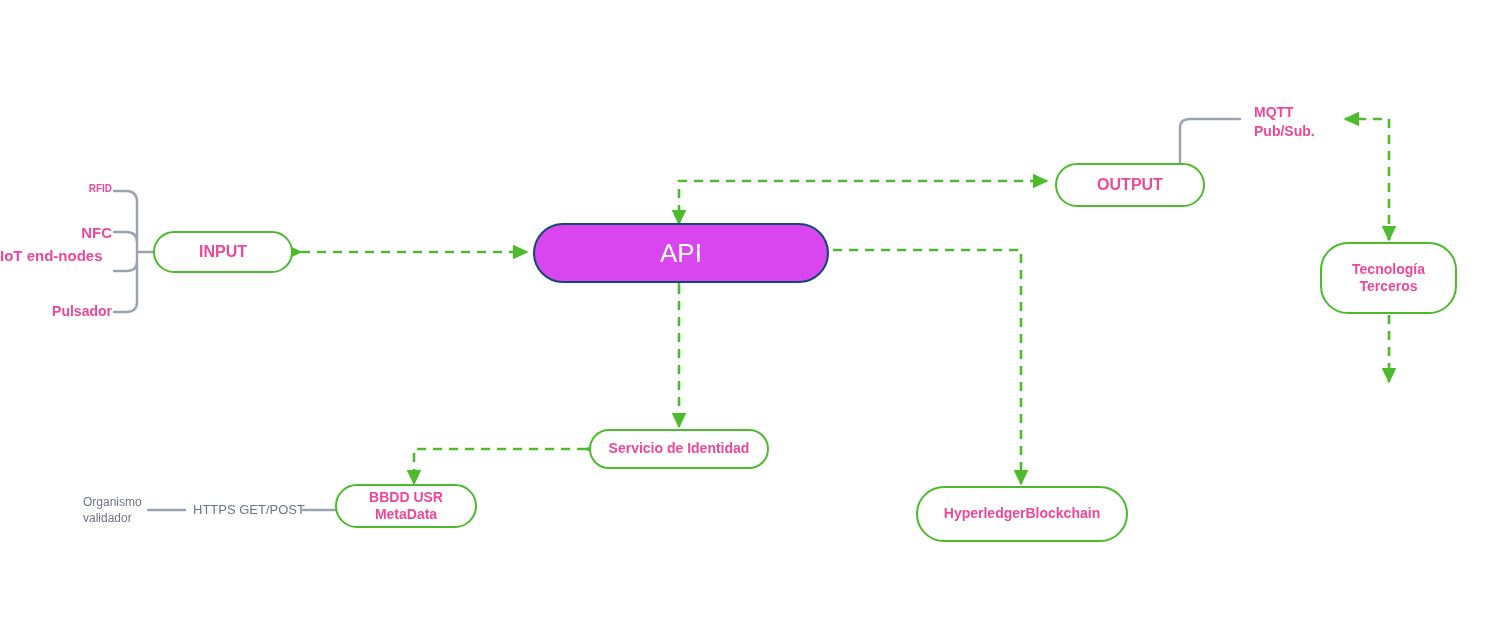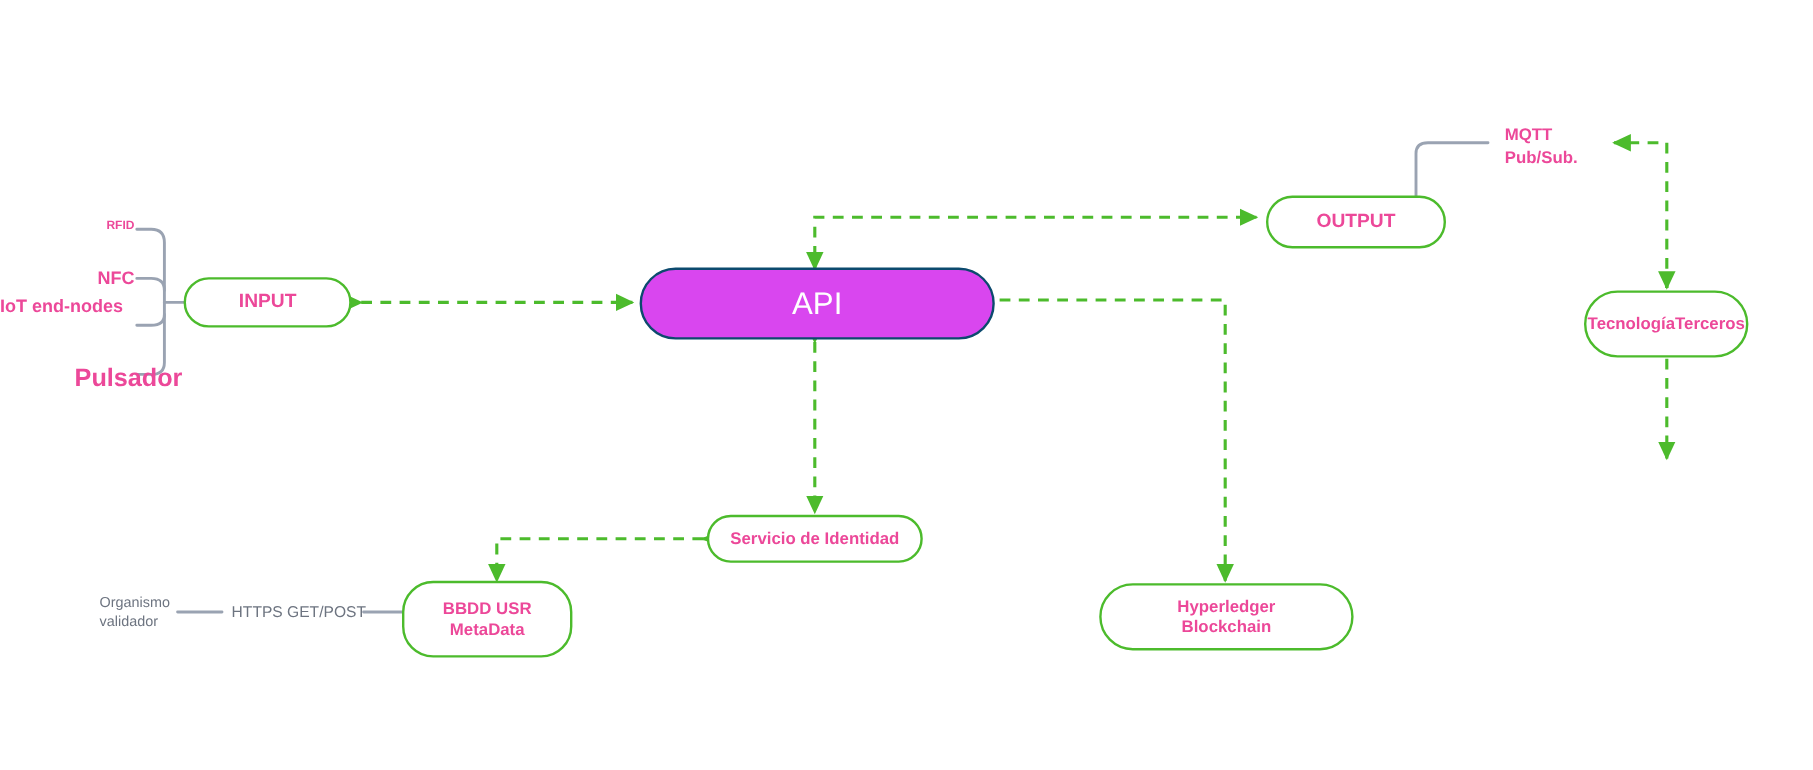--- a/index.html
+++ b/index.html
@@ -110,49 +110,49 @@
 
     <g stroke="#9aa3b2" stroke-width="2.4" stroke-linecap="round">
       <line x1="148" y1="510" x2="185" y2="510"></line>
       <line x1="303" y1="510" x2="339" y2="510"></line>
     </g>
   </svg>
 
   <div class="free-label" style="left:0px; top:182px; width:112px; text-align:right; font-size:10px; font-weight:bold;">RFID</div>
   <div class="free-label" style="left:0px; top:223px; width:112px; text-align:right; font-size:15px; font-weight:bold;">NFC</div>
   <div class="free-label" style="left:0px; top:246px; width:112px; text-align:left; font-size:15px; font-weight:bold;">IoT end-nodes</div>
-  <div class="free-label" style="left:0px; top:302px; width:112px; text-align:right; font-size:21px; font-weight:bold;padding-left:40px;">Pulsador</div>
+  <div class="free-label" style="left:0px; top:302px; width:112px; text-align:right; font-size:14px; font-weight:bold;">Pulsador</div>
 
   <div class="node outline" style="left:153px; top:231px; width:140px; height:42px; border-radius:21px; font-size:16px;">
     <span>INPUT</span>
   </div>
 
   <div class="node filled" style="left:533px; top:223px; width:296px; height:60px; border-radius:30px; font-size:26px; font-weight:normal;">
     <span>API</span>
   </div>
 
   <div class="node outline" style="left:1055px; top:163px; width:150px; height:44px; border-radius:22px; font-size:16px;">
     <span>OUTPUT</span>
   </div>
 
   <div class="node outline" style="left:589px; top:429px; width:180px; height:40px; border-radius:20px; font-size:14px;">
     <span>Servicio de Identidad</span>
   </div>
 
-  <div class="node outline" style="left:335px; top:484px; width:142px; height:64px; border-radius:26px; font-size:14px; flex-direction:column;">
+  <div class="node outline" style="left:335px; top:484px; width:142px; height:44px; border-radius:26px; font-size:14px; flex-direction:column;">
     <span>BBDD USR</span>
     <span>MetaData</span>
   </div>
 
-  <div class="node outline" style="left:916px; top:486px; width:212px; height:56px; border-radius:28px; font-size:14px; flex-direction:column;">
+  <div class="node outline" style="left:916px; top:486px; width:212px; height:56px; border-radius:28px; font-size:14px; flex-direction:row;">
     <span>Hyperledger</span>
     <span>Blockchain</span>
   </div>
 
-  <div class="node outline" style="left:1320px; top:242px; width:137px; height:56px; border-radius:28px; font-size:14px; ">
+  <div class="node outline" style="left:1320px; top:242px; width:137px; height:72px; border-radius:28px; font-size:14px; flex-direction:column;">
     <span>Tecnología</span>
     <span>Terceros</span>
   </div>
 
 
   <div class="free-label" style="left:1254px; top:103px; font-size:14px; font-weight:bold;">
     <div>MQTT</div>
     <div>Pub/Sub.</div>
   </div>
 

